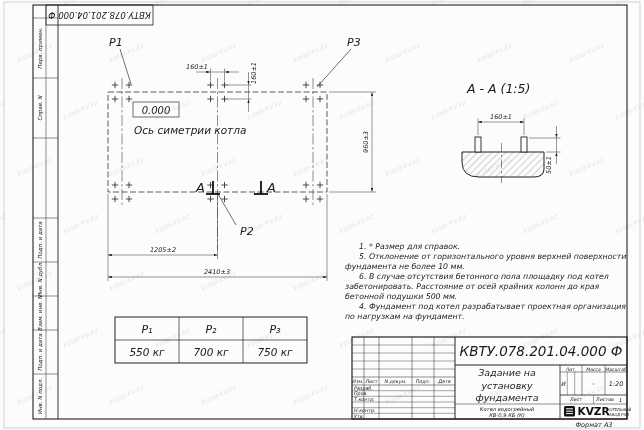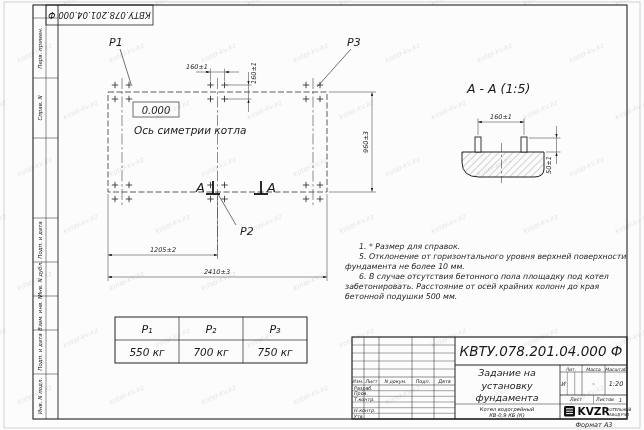--- a/index.html
+++ b/index.html
@@ -329,15 +329,16 @@
       <text class="logo" x="577.5" y="414.5" font-size="10.5">KVZR</text>
       <text class="logosub" x="607" y="410.5" font-size="3.7">КОТЕЛЬНЫЙ</text>
       <text class="logosub" x="607" y="415.5" font-size="3.7">ЗАВОД РЭП</text>
     </g>
   </svg>
 
   <div class="notes">
     <p>1. * Размер для справок.</p>
     <p>5. Отклонение от горизонтального уровня верхней поверхности фундамента не более 10 мм.</p>
     <p>6. В случае отсутствия бетонного пола площадку под котел забетонировать. Расстояние от осей крайних колонн до края бетонной подушки 500 мм.</p>
+    <p>4. Фундамент под котел разрабатывает проектная организация по нагрузкам на фундамент.</p>
   </div>
 
 </div>
 
 </body></html>

